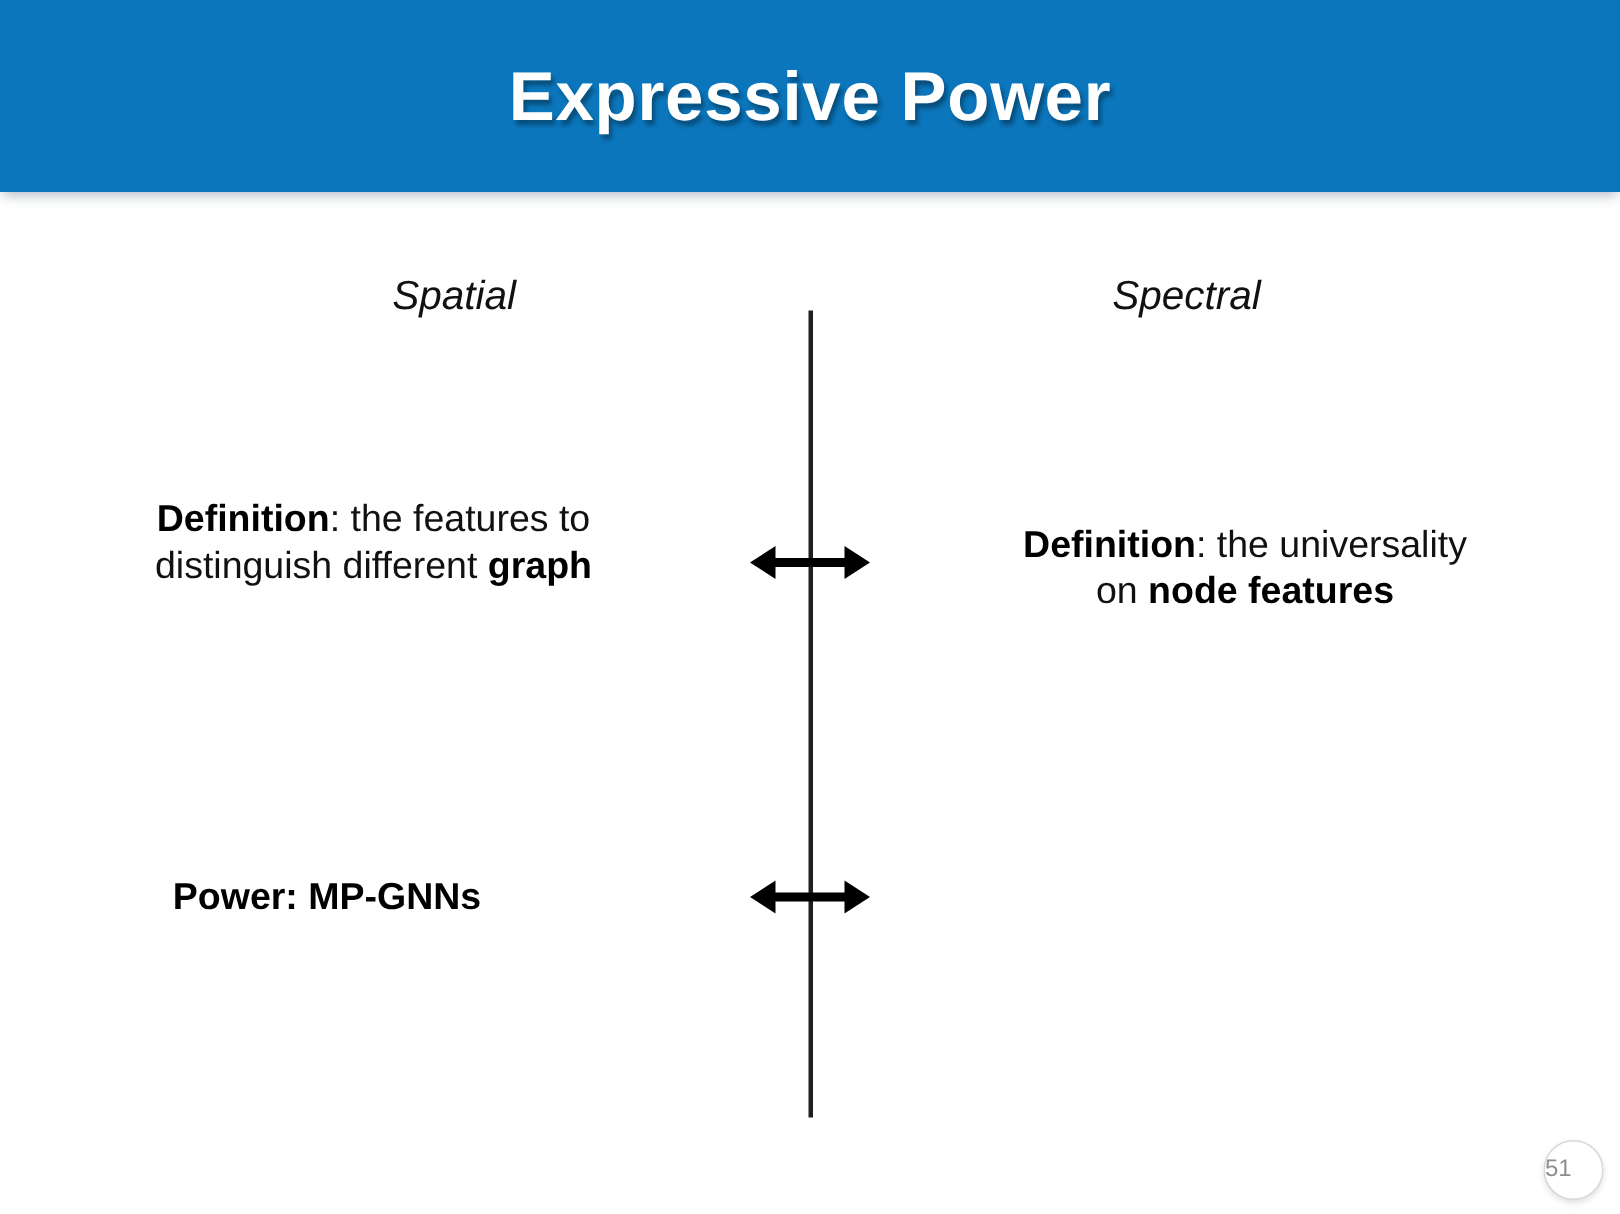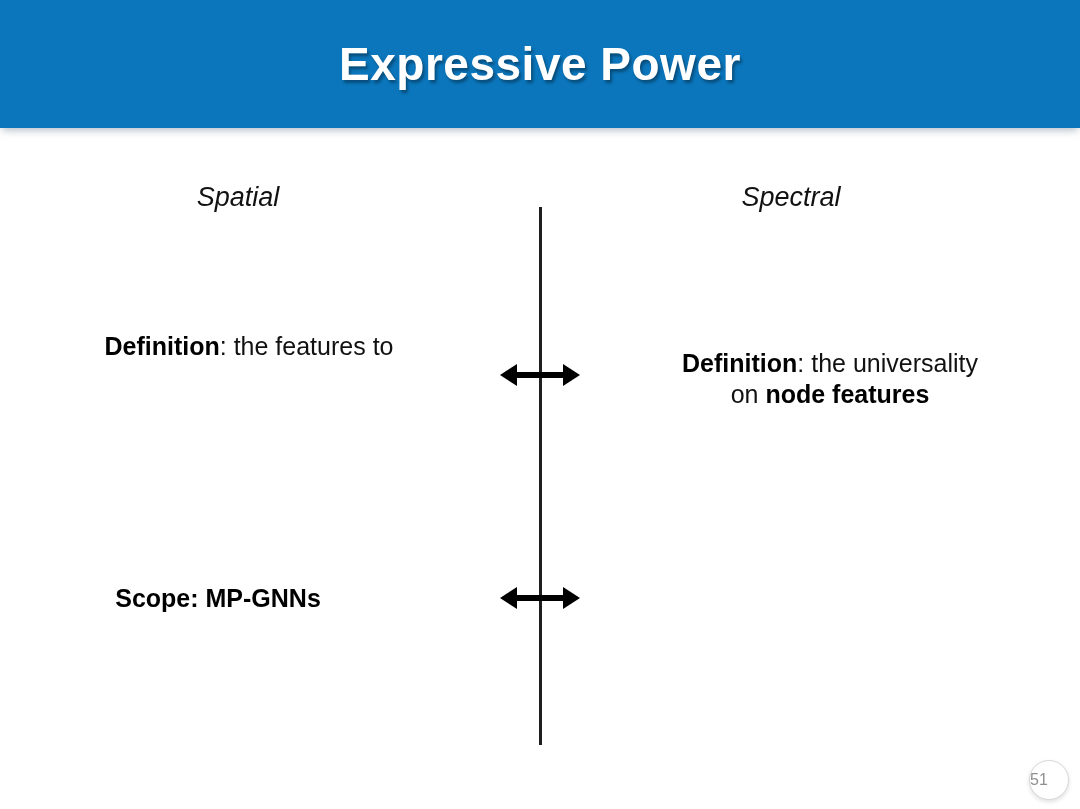--- a/index.html
+++ b/index.html
@@ -39,21 +39,21 @@
   
   .col-header {
     position: absolute;
     top: 182px;
     width: 240px;
     text-align: center;
     font-style: italic;
     font-size: 27px;
     color: #111;
   }
-  .col-header.left  { left: 118px; }
+  .col-header.left  { left: 104px; text-align: right; }
   .col-header.right { left: 671px; }
 
   
   .divider {
     position: absolute;
     left: 539px; top: 207px;
     width: 3px; height: 538px;
     background: #1f1f1f;
   }
 
@@ -115,36 +115,37 @@
     <div class="banner-title">Expressive Power</div>
   </div>
 
   <div class="col-header left">Spatial</div>
   <div class="col-header right">Spectral</div>
 
   <div class="divider"></div>
 
   <div class="definition left">
     <div><span class="b">Definition</span><span>: the features to</span></div>
+    <div><span>distinguish different </span><span class="b">graph</span></div>
   </div>
 
   <div class="definition right">
     <div><span class="b">Definition</span><span>: the universality</span></div>
     <div><span>on </span><span class="b">node features</span></div>
   </div>
 
   <div class="arrow a1">
     <svg viewBox="0 0 80 30" xmlns="http://www.w3.org/2000/svg">
       <line x1="13" y1="15" x2="67" y2="15" stroke="#000" stroke-width="6"></line>
       <polygon points="0,15 17,4 17,26" fill="#000"></polygon>
       <polygon points="80,15 63,4 63,26" fill="#000"></polygon>
     </svg>
   </div>
 
-  <div class="scope left">Scope: MP-GNNs</div>
+  <div class="scope left">Power: MP-GNNs</div>
 
   <div class="arrow a2">
     <svg viewBox="0 0 80 30" xmlns="http://www.w3.org/2000/svg">
       <line x1="13" y1="15" x2="67" y2="15" stroke="#000" stroke-width="6"></line>
       <polygon points="0,15 17,4 17,26" fill="#000"></polygon>
       <polygon points="80,15 63,4 63,26" fill="#000"></polygon>
     </svg>
   </div>
 
 

